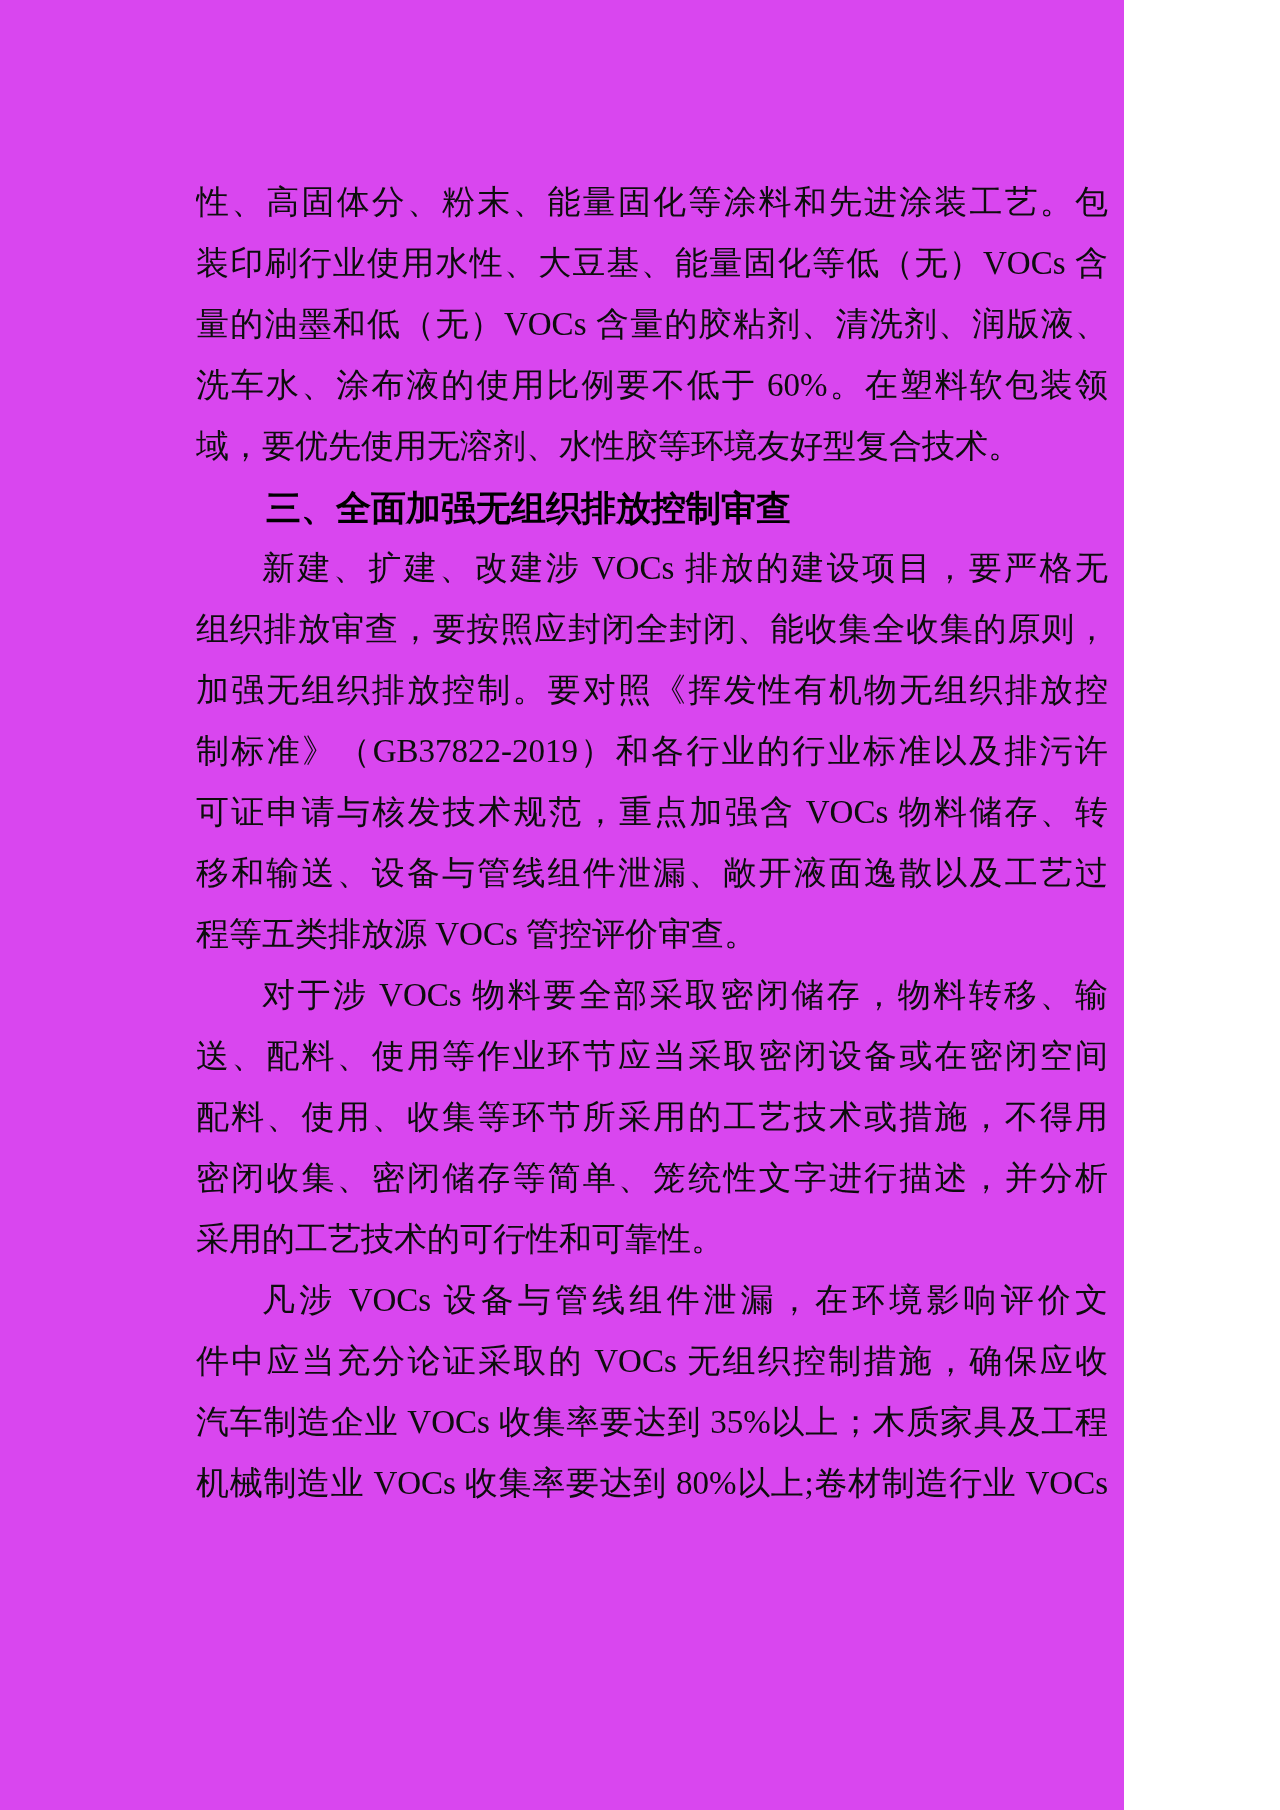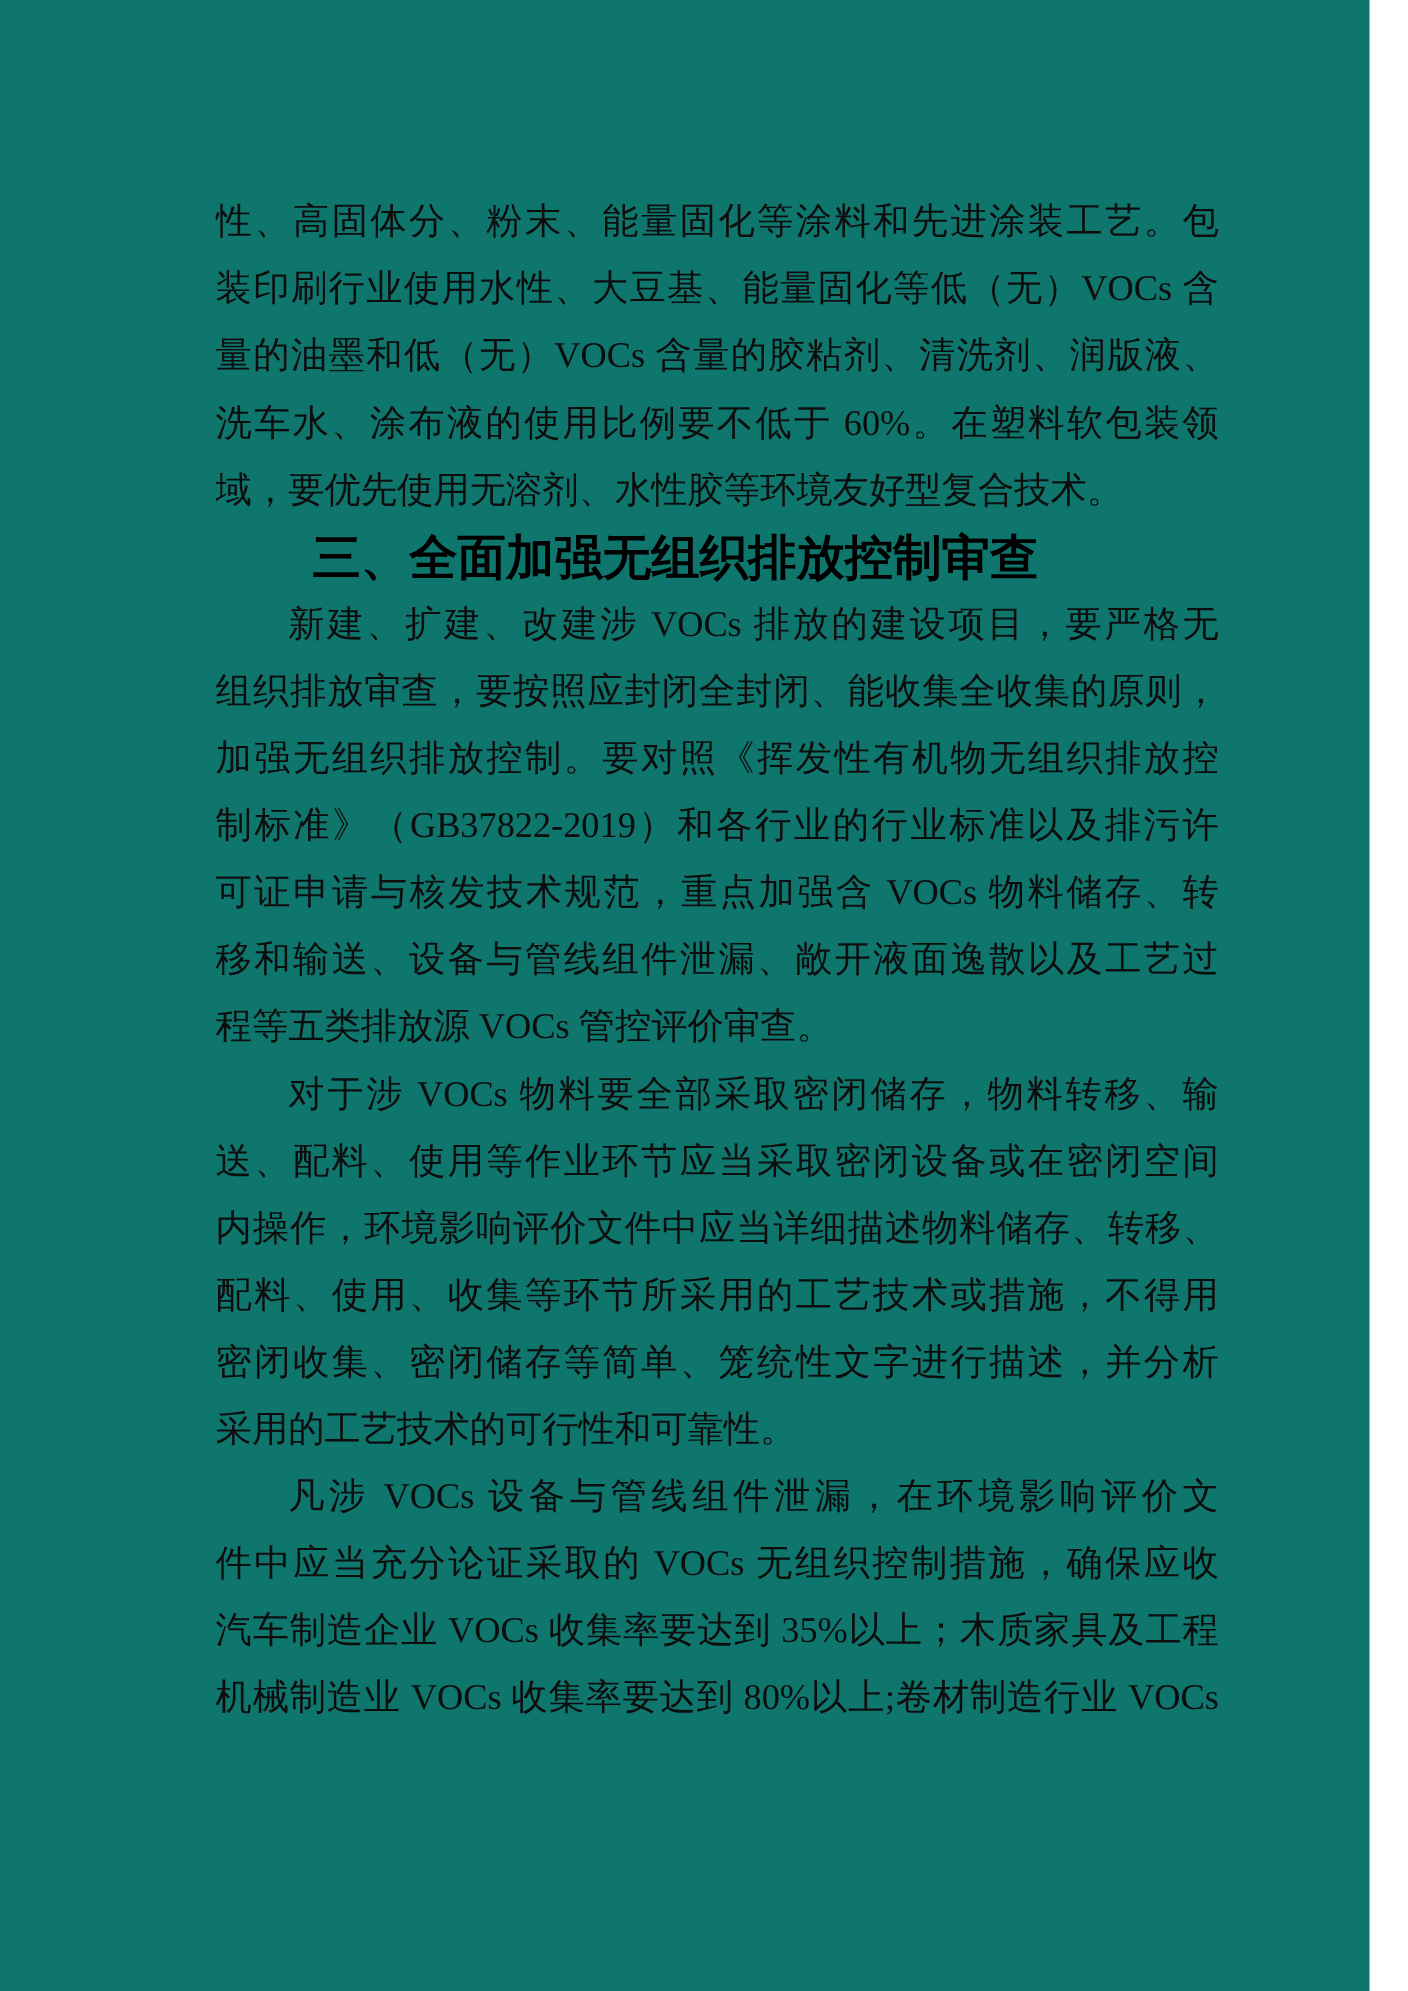--- a/index.html
+++ b/index.html
@@ -10,23 +10,23 @@
     width: 1280px;
     height: 1810px;
     background: #ffffff;
     position: relative;
     font-family: "Liberation Serif", serif;
   }
   .page {
     position: absolute;
     left: 0;
     top: 0;
-    width: 1245px;
+    width: 1124px;
     height: 1810px;
-    background: #0f766e;
+    background: #d946ef;
     overflow: hidden;
   }
   .textblock {
     position: absolute;
     left: 196px;
     top: 172px;
     width: 912px;
   }
   .line {
     height: 61px;
@@ -40,21 +40,21 @@
   }
   .line.end {
     text-align-last: left;
   }
   .line.indent {
     text-indent: 2em;
   }
   .line.heading {
     font-family: "Liberation Sans", sans-serif;
     font-weight: 700;
-    font-size: 44px;
+    font-size: 35px;
     color: #000000;
     text-align-last: left;
     text-indent: 2em;
   }
 </style>
 </head>
 <body>
 
 <div class="page">
   <div class="textblock">
@@ -66,21 +66,20 @@
     <div class="line heading">三、全面加强无组织排放控制审查</div>
     <div class="line indent">新建、扩建、改建涉 VOCs 排放的建设项目，要严格无</div>
     <div class="line">组织排放审查，要按照应封闭全封闭、能收集全收集的原则，</div>
     <div class="line">加强无组织排放控制。要对照《挥发性有机物无组织排放控</div>
     <div class="line">制标准》（GB37822-2019）和各行业的行业标准以及排污许</div>
     <div class="line">可证申请与核发技术规范，重点加强含 VOCs 物料储存、转</div>
     <div class="line">移和输送、设备与管线组件泄漏、敞开液面逸散以及工艺过</div>
     <div class="line end">程等五类排放源 VOCs 管控评价审查。</div>
     <div class="line indent">对于涉 VOCs 物料要全部采取密闭储存，物料转移、输</div>
     <div class="line">送、配料、使用等作业环节应当采取密闭设备或在密闭空间</div>
-    <div class="line">内操作，环境影响评价文件中应当详细描述物料储存、转移、</div>
     <div class="line">配料、使用、收集等环节所采用的工艺技术或措施，不得用</div>
     <div class="line">密闭收集、密闭储存等简单、笼统性文字进行描述，并分析</div>
     <div class="line end">采用的工艺技术的可行性和可靠性。</div>
     <div class="line indent">凡涉 VOCs 设备与管线组件泄漏，在环境影响评价文</div>
     <div class="line">件中应当充分论证采取的 VOCs 无组织控制措施，确保应收</div>
     <div class="line">汽车制造企业 VOCs 收集率要达到 35%以上；木质家具及工程</div>
     <div class="line">机械制造业 VOCs 收集率要达到 80%以上;卷材制造行业 VOCs</div>
   </div>
 </div>
 

